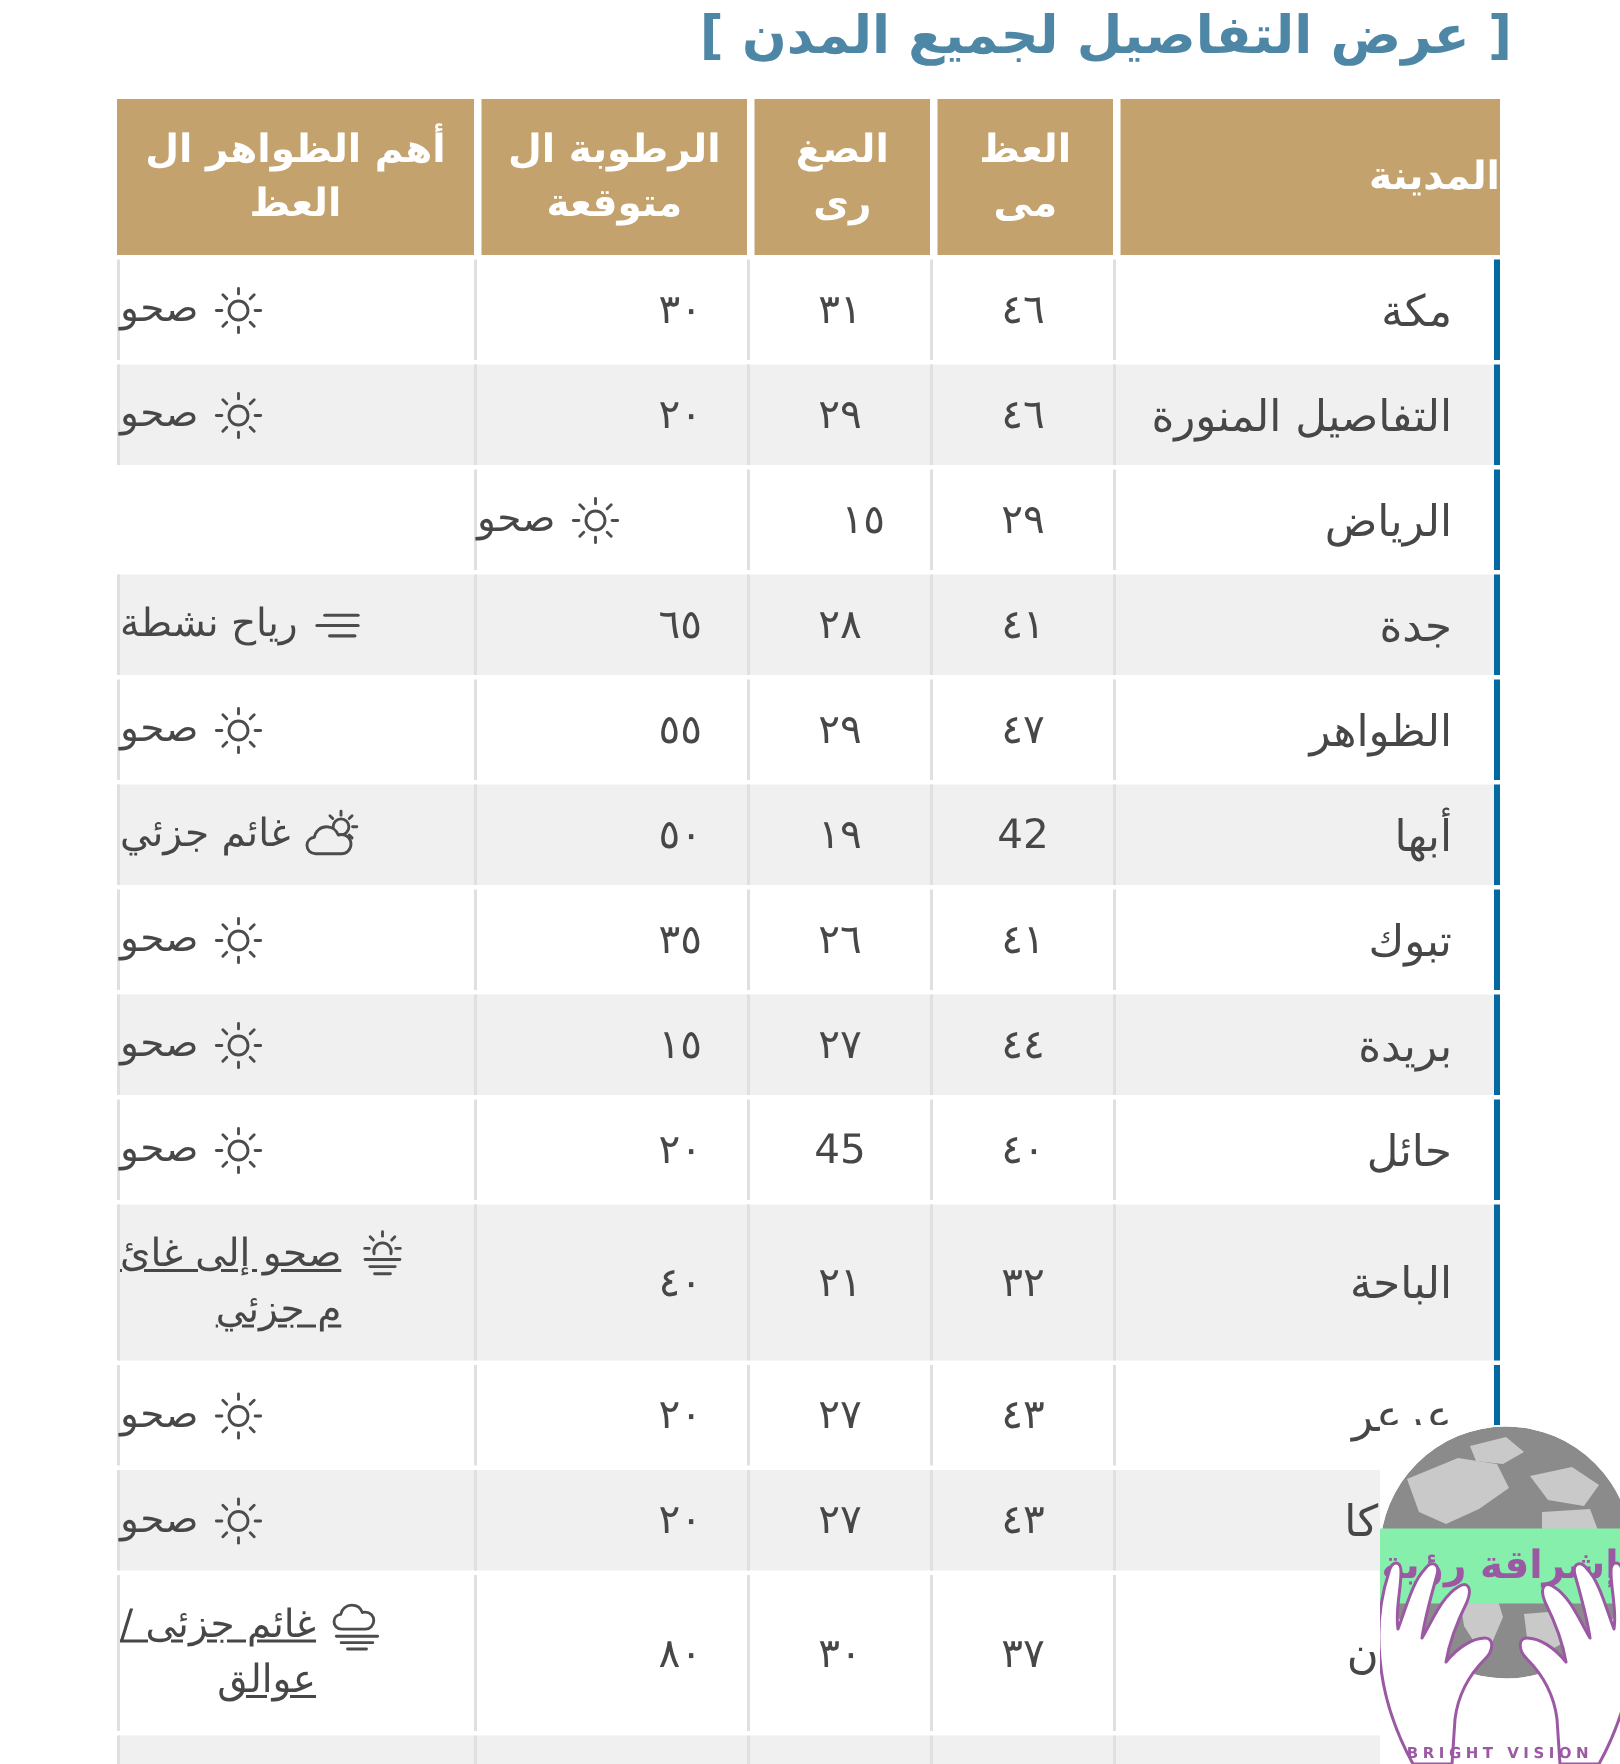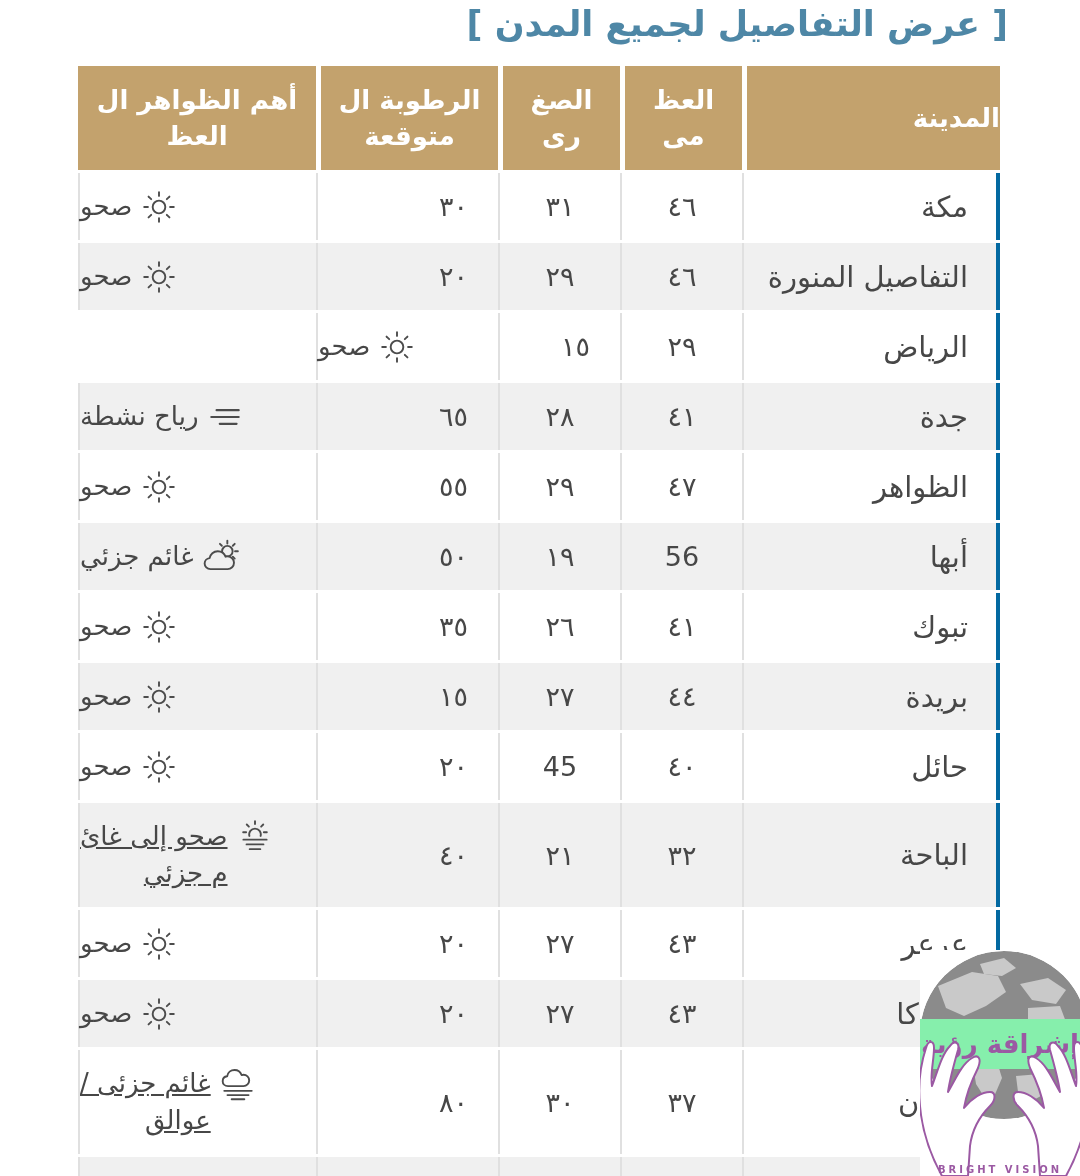--- a/index.html
+++ b/index.html
@@ -192,21 +192,21 @@
       <div class="cell ph">
         <svg class="wicon">
             <use href="#i-sun"></use>
           </svg>
         <span class="ph-text"><span>صحو</span><span class="ph-l2"></span></span>
       </div>
     </div>
 
     <div class="row alt">
       <div class="cell city">أبها</div>
-      <div class="cell num">56</div>
+      <div class="cell num">42</div>
       <div class="cell num">١٩</div>
       <div class="cell hum">٥٠</div>
       <div class="cell ph">
         <svg class="wicon">
             <use href="#i-sun-cloud"></use>
           </svg>
         <span class="ph-text"><span>غائم جزئي</span><span class="ph-l2"></span></span>
       </div>
     </div>
 

